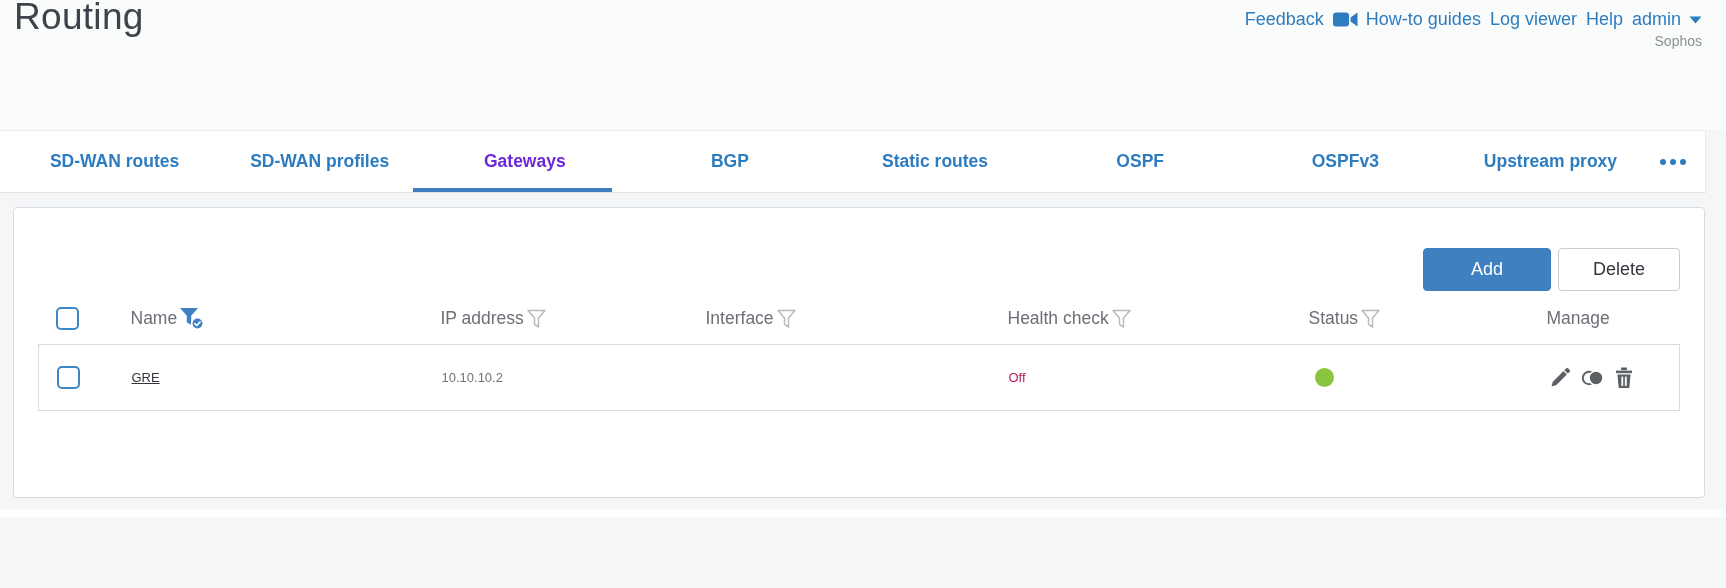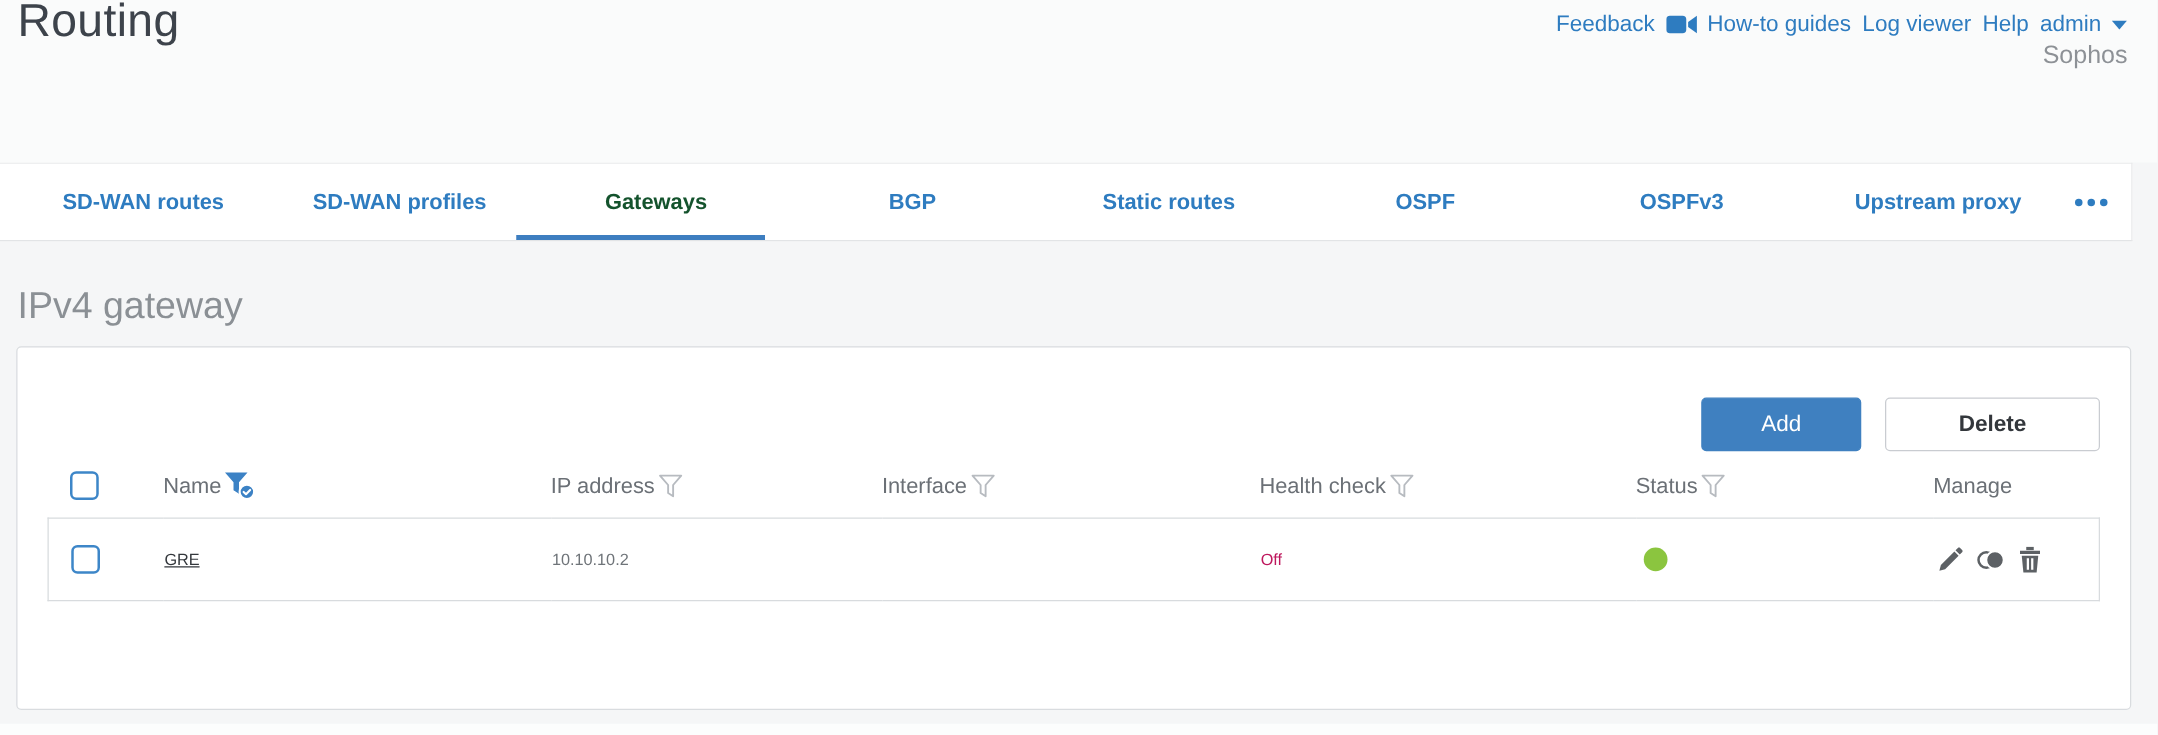--- a/index.html
+++ b/index.html
@@ -23,38 +23,38 @@
     letter-spacing:0.3px; margin:0;
   }
   .header-links {
     position:absolute; top:9px; right:24px;
     display:flex; align-items:center; gap:9px;
     font-size:18px; color:#2e7cc0;
   }
   .header-links a { color:#2e7cc0; cursor:pointer; display:flex; align-items:center; gap:8px; }
   .brand {
     position:absolute; top:33px; right:24px;
-    font-size:20px; color:#8d9196;
+    font-size:14px; color:#8d9196;
   }
 
   
   .tabbar {
     height:63px; background:#ffffff;
     border-top:1px solid #e9eaeb;
     border-bottom:1px solid #e2e4e6;
     border-right:1px solid #e9eaeb;
     margin-right:20px;
     display:flex; align-items:stretch;
   }
   .tab {
     flex:1; position:relative; cursor:pointer;
     display:flex; align-items:center; justify-content:center;
     font-size:17.5px; font-weight:700; color:#2e7cc0;padding-left:24px;
   }
-  .tab.active { color:#14532d; }
+  .tab.active { color:#6d28d9; }
   .tab.active::after {
     content:""; position:absolute; left:3px; right:3px; bottom:0;
     height:4px; background:#3d7ec0;
   }
   .tab-more {
     width:64px; display:flex; align-items:center; justify-content:center;
     gap:4px; cursor:pointer;
   }
   .tab-more i { width:6px; height:6px; border-radius:50%; background:#2e7cc0; display:block; }
 
@@ -65,24 +65,24 @@
     font-size:30px; font-weight:400; color:#8b9095; line-height:36px;
   }
   .panel {
     margin:14px 21px 0 13px; height:291px;
     background:#fff; border:1px solid #d9dcdf; border-radius:4px;
     padding:0 24px;
   }
   .toolbar { display:flex; justify-content:flex-end; gap:7px; margin-top:40px; }
   .btn {
     height:43px; border-radius:4px; font-size:18px;
-    font-family:"Liberation Sans", sans-serif; cursor:pointer;margin-left:12px;
+    font-family:"Liberation Sans", sans-serif; cursor:pointer;
   }
   .btn-add { width:128px; background:#3f80c0; border:1px solid #3f80c0; color:#fff; }
-  .btn-delete { width:172px; background:#fff; border:1px solid #c9ccd1; color:#33373c;font-weight:bold; }
+  .btn-delete { width:122px; background:#fff; border:1px solid #c9ccd1; color:#33373c; }
 
   
   table.gw { width:100%; border-collapse:collapse; table-layout:fixed; margin-top:15px; }
   th {
     text-align:left; font-weight:400; color:#6b7076; font-size:17.5px;
     padding:0 0 13px 0; vertical-align:middle;
   }
   .hdr { display:flex; align-items:center; gap:1px; }
   tbody td {
     border-top:1px solid #d8dbde; border-bottom:1px solid #d8dbde;
@@ -148,21 +148,20 @@
   <div class="tab">OSPFv3</div>
   <div class="tab">Upstream proxy</div>
   <div class="tab-more">
     <i></i>
       <i></i>
       <i></i>
   </div>
 </div>
 
 <div class="content">
-  <h2 class="section-heading">IPv4 gateway</h2>
 
   <div class="panel">
 
     <div class="toolbar">
       <button class="btn btn-add">Add</button>
       <button class="btn btn-delete">Delete</button>
     </div>
 
     <table class="gw">
       <colgroup>

